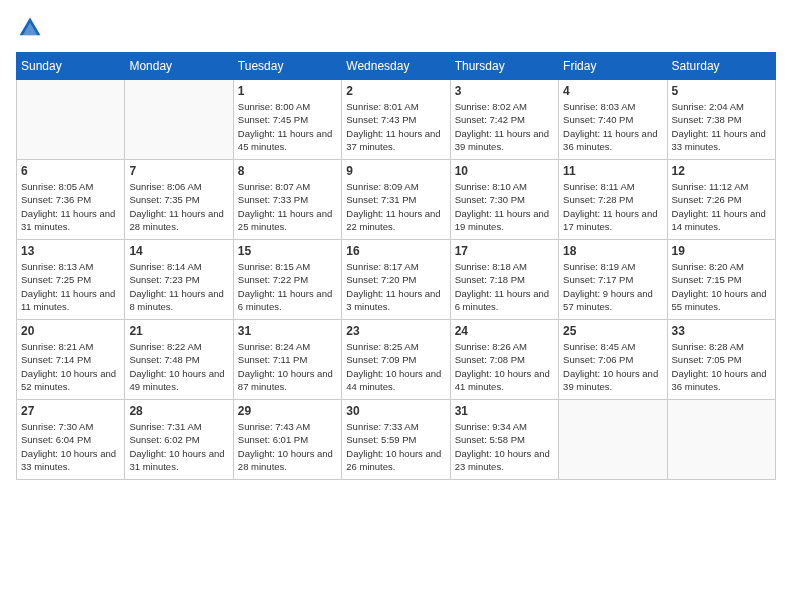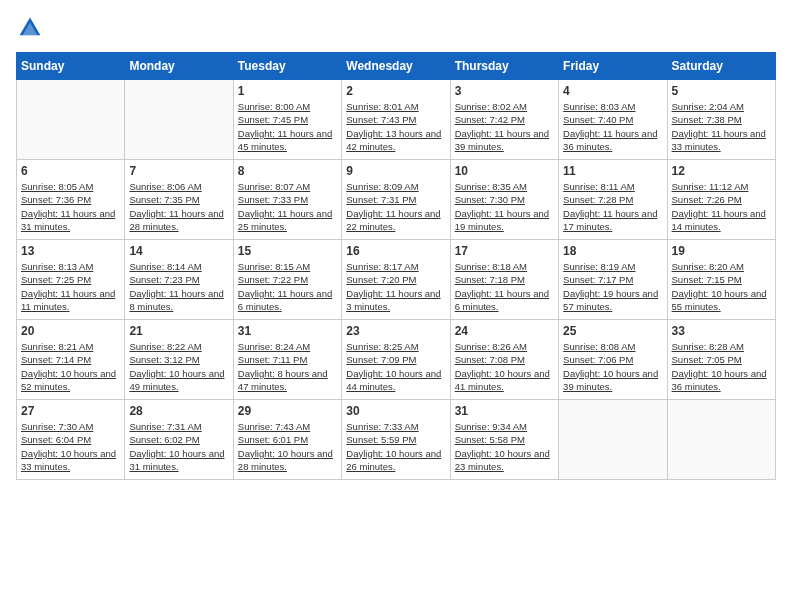--- a/index.html
+++ b/index.html
@@ -50,21 +50,21 @@
     }
     table {
       width: 100%;
       border-collapse: collapse;
       table-layout: fixed;
     }
     th {
       background-color: #1565C0;
       color: #fff;
       font-size: 12px;
-      font-weight: bold;
+      font-weight: normal;
       padding: 6px 4px;
       text-align: left;
       border: 1px solid #1565C0;
     }
     td {
       border: 1px solid #ccc;
       vertical-align: top;
       padding: 4px 4px;
       font-size: 9.5px;
       color: #333;
@@ -75,21 +75,20 @@
       background: #f9f9f9;
     }
     .day-number {
       font-size: 12px;
       font-weight: bold;
       display: block;
       margin-bottom: 2px;
     }
     .day-info {
       line-height: 1.4;
-      text-decoration: underline;
     }
   </style>
 </head>
 <body>
 
 <div class="header">
   <div class="logo">
     <svg class="logo-icon" viewBox="0 0 30 30" xmlns="http://www.w3.org/2000/svg">
       <polygon points="15,2 28,24 2,24" fill="#1565C0"></polygon>
       <polygon points="15,8 24,24 6,24" fill="#fff" opacity="0.3"></polygon>
@@ -119,21 +118,21 @@
   <tbody id="calendar-body">
   <tr>
         <td class="empty"></td>
         <td class="empty"></td>
         <td>
           <span class="day-number">1</span>
           <div class="day-info"><span>Sunrise: 8:00 AM</span><br><span>Sunset: 7:45 PM</span><br><span>Daylight: 11 hours and 45 minutes.</span></div>
         </td>
         <td>
           <span class="day-number">2</span>
-          <div class="day-info"><span>Sunrise: 8:01 AM</span><br><span>Sunset: 7:43 PM</span><br><span>Daylight: 13 hours and 42 minutes.</span></div>
+          <div class="day-info"><span>Sunrise: 8:01 AM</span><br><span>Sunset: 7:43 PM</span><br><span>Daylight: 11 hours and 37 minutes.</span></div>
         </td>
         <td>
           <span class="day-number">3</span>
           <div class="day-info"><span>Sunrise: 8:02 AM</span><br><span>Sunset: 7:42 PM</span><br><span>Daylight: 11 hours and 39 minutes.</span></div>
         </td>
         <td>
           <span class="day-number">4</span>
           <div class="day-info"><span>Sunrise: 8:03 AM</span><br><span>Sunset: 7:40 PM</span><br><span>Daylight: 11 hours and 36 minutes.</span></div>
         </td>
         <td>
@@ -153,21 +152,21 @@
         <td>
           <span class="day-number">8</span>
           <div class="day-info"><span>Sunrise: 8:07 AM</span><br><span>Sunset: 7:33 PM</span><br><span>Daylight: 11 hours and 25 minutes.</span></div>
         </td>
         <td>
           <span class="day-number">9</span>
           <div class="day-info"><span>Sunrise: 8:09 AM</span><br><span>Sunset: 7:31 PM</span><br><span>Daylight: 11 hours and 22 minutes.</span></div>
         </td>
         <td>
           <span class="day-number">10</span>
-          <div class="day-info"><span>Sunrise: 8:35 AM</span><br><span>Sunset: 7:30 PM</span><br><span>Daylight: 11 hours and 19 minutes.</span></div>
+          <div class="day-info"><span>Sunrise: 8:10 AM</span><br><span>Sunset: 7:30 PM</span><br><span>Daylight: 11 hours and 19 minutes.</span></div>
         </td>
         <td>
           <span class="day-number">11</span>
           <div class="day-info"><span>Sunrise: 8:11 AM</span><br><span>Sunset: 7:28 PM</span><br><span>Daylight: 11 hours and 17 minutes.</span></div>
         </td>
         <td>
           <span class="day-number">12</span>
           <div class="day-info"><span>Sunrise: 11:12 AM</span><br><span>Sunset: 7:26 PM</span><br><span>Daylight: 11 hours and 14 minutes.</span></div>
         </td>
       </tr>
@@ -187,51 +186,51 @@
         <td>
           <span class="day-number">16</span>
           <div class="day-info"><span>Sunrise: 8:17 AM</span><br><span>Sunset: 7:20 PM</span><br><span>Daylight: 11 hours and 3 minutes.</span></div>
         </td>
         <td>
           <span class="day-number">17</span>
           <div class="day-info"><span>Sunrise: 8:18 AM</span><br><span>Sunset: 7:18 PM</span><br><span>Daylight: 11 hours and 6 minutes.</span></div>
         </td>
         <td>
           <span class="day-number">18</span>
-          <div class="day-info"><span>Sunrise: 8:19 AM</span><br><span>Sunset: 7:17 PM</span><br><span>Daylight: 19 hours and 57 minutes.</span></div>
+          <div class="day-info"><span>Sunrise: 8:19 AM</span><br><span>Sunset: 7:17 PM</span><br><span>Daylight: 9 hours and 57 minutes.</span></div>
         </td>
         <td>
           <span class="day-number">19</span>
           <div class="day-info"><span>Sunrise: 8:20 AM</span><br><span>Sunset: 7:15 PM</span><br><span>Daylight: 10 hours and 55 minutes.</span></div>
         </td>
       </tr>
       <tr>
         <td>
           <span class="day-number">20</span>
           <div class="day-info"><span>Sunrise: 8:21 AM</span><br><span>Sunset: 7:14 PM</span><br><span>Daylight: 10 hours and 52 minutes.</span></div>
         </td>
         <td>
           <span class="day-number">21</span>
-          <div class="day-info"><span>Sunrise: 8:22 AM</span><br><span>Sunset: 3:12 PM</span><br><span>Daylight: 10 hours and 49 minutes.</span></div>
+          <div class="day-info"><span>Sunrise: 8:22 AM</span><br><span>Sunset: 7:48 PM</span><br><span>Daylight: 10 hours and 49 minutes.</span></div>
         </td>
         <td>
           <span class="day-number">31</span>
-          <div class="day-info"><span>Sunrise: 8:24 AM</span><br><span>Sunset: 7:11 PM</span><br><span>Daylight: 8 hours and 47 minutes.</span></div>
+          <div class="day-info"><span>Sunrise: 8:24 AM</span><br><span>Sunset: 7:11 PM</span><br><span>Daylight: 10 hours and 87 minutes.</span></div>
         </td>
         <td>
           <span class="day-number">23</span>
           <div class="day-info"><span>Sunrise: 8:25 AM</span><br><span>Sunset: 7:09 PM</span><br><span>Daylight: 10 hours and 44 minutes.</span></div>
         </td>
         <td>
           <span class="day-number">24</span>
           <div class="day-info"><span>Sunrise: 8:26 AM</span><br><span>Sunset: 7:08 PM</span><br><span>Daylight: 10 hours and 41 minutes.</span></div>
         </td>
         <td>
           <span class="day-number">25</span>
-          <div class="day-info"><span>Sunrise: 8:08 AM</span><br><span>Sunset: 7:06 PM</span><br><span>Daylight: 10 hours and 39 minutes.</span></div>
+          <div class="day-info"><span>Sunrise: 8:45 AM</span><br><span>Sunset: 7:06 PM</span><br><span>Daylight: 10 hours and 39 minutes.</span></div>
         </td>
         <td>
           <span class="day-number">33</span>
           <div class="day-info"><span>Sunrise: 8:28 AM</span><br><span>Sunset: 7:05 PM</span><br><span>Daylight: 10 hours and 36 minutes.</span></div>
         </td>
       </tr>
       <tr>
         <td>
           <span class="day-number">27</span>
           <div class="day-info"><span>Sunrise: 7:30 AM</span><br><span>Sunset: 6:04 PM</span><br><span>Daylight: 10 hours and 33 minutes.</span></div>

